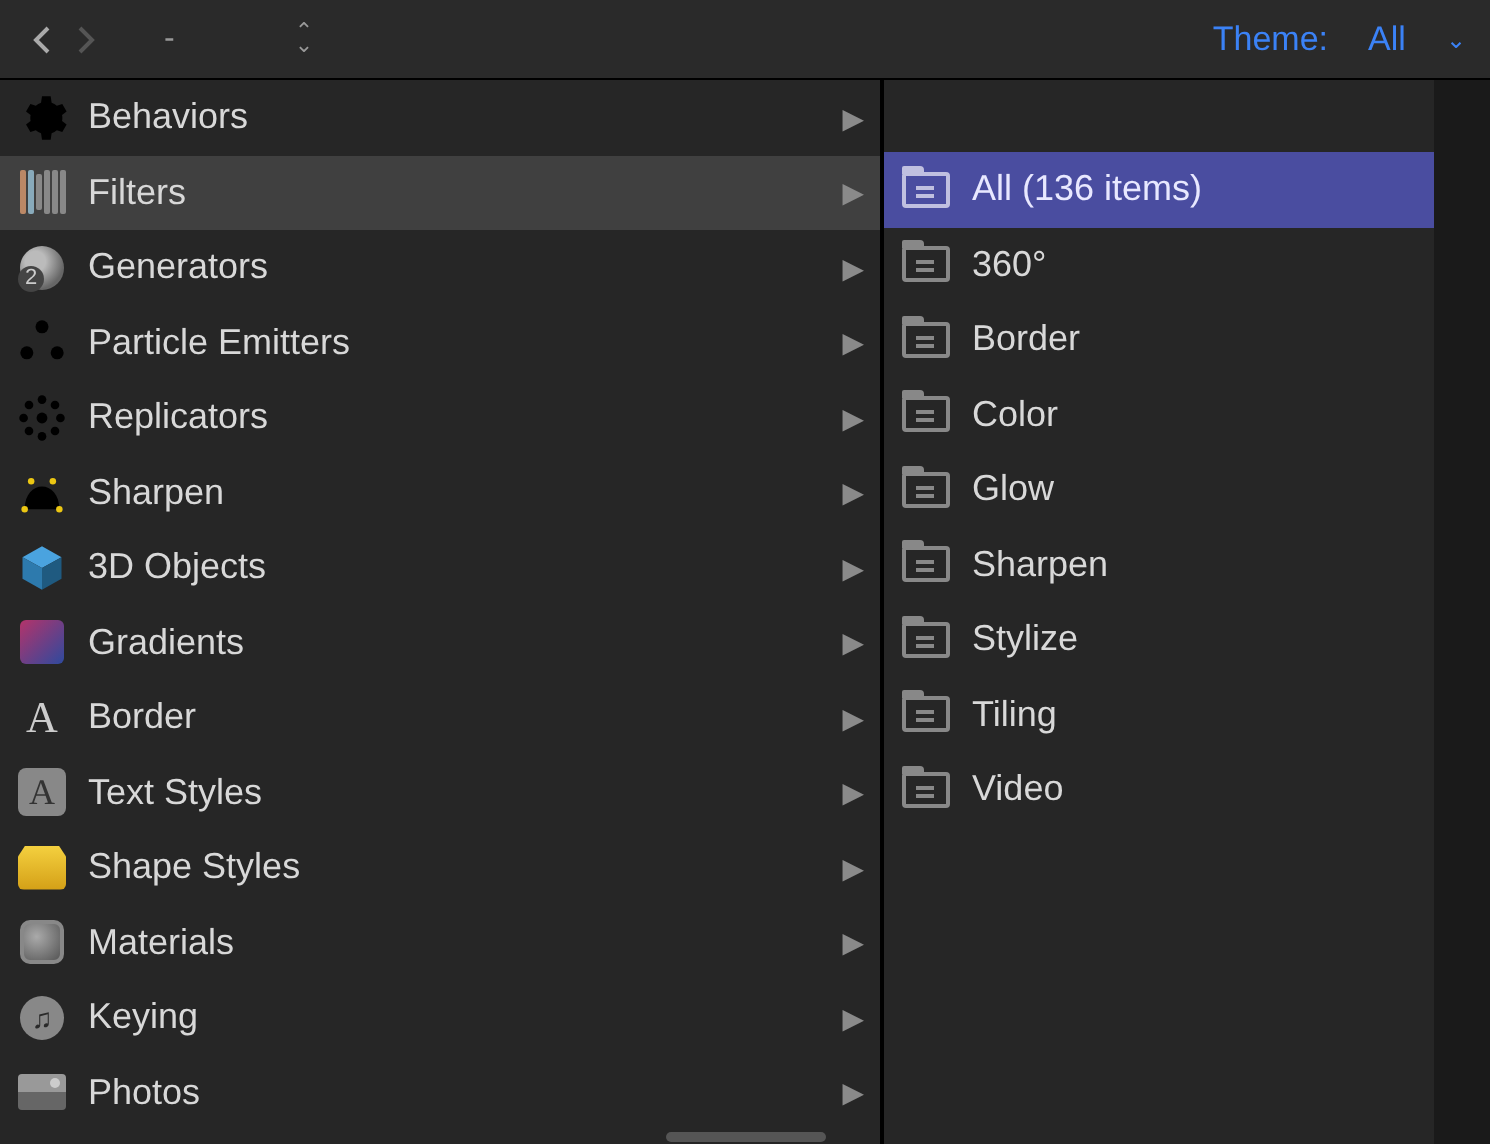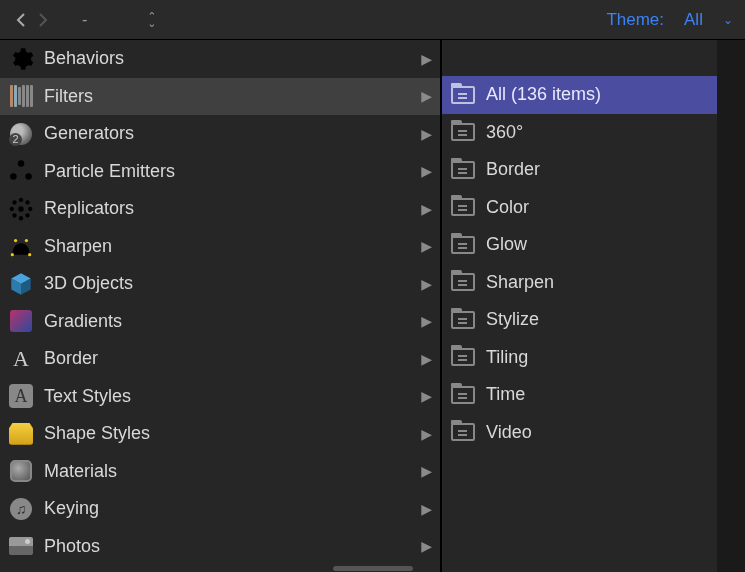--- a/index.html
+++ b/index.html
@@ -413,25 +413,19 @@
       <div class="item">
         <div class="icon-box">
           <div class="folder-icon"></div>
         </div>
         <span class="label">Tiling</span>
       </div>
       <div class="item">
         <div class="icon-box">
           <div class="folder-icon"></div>
         </div>
-        <span class="label">Time</span>
-      </div>
-      <div class="item">
-        <div class="icon-box">
-          <div class="folder-icon"></div>
-        </div>
         <span class="label">Video</span>
       </div>
     </div>
 </div>
 
 <div class="right-border"></div>
 <div class="bottom-handle"></div>
 
 </body></html>

